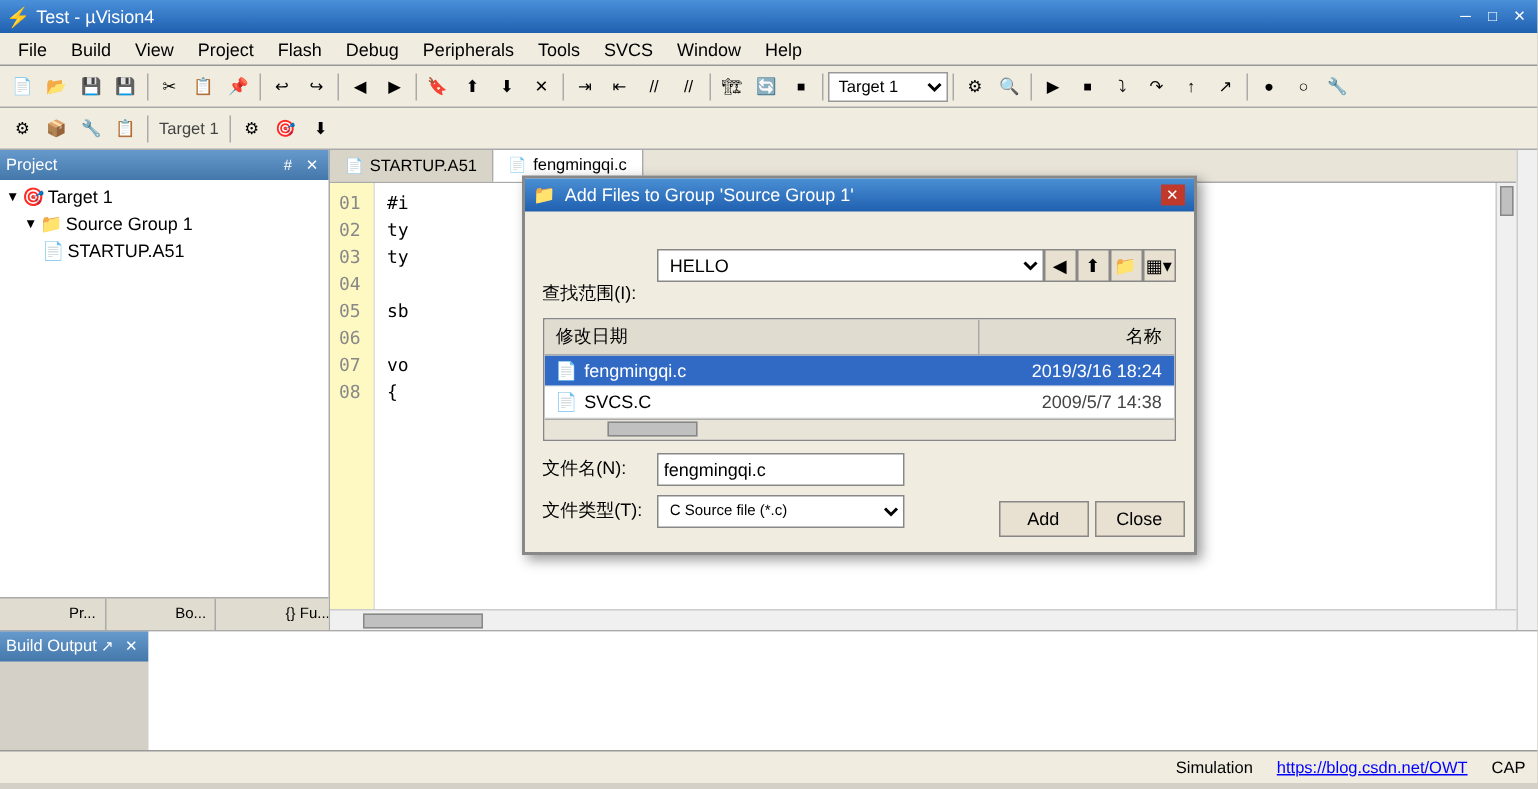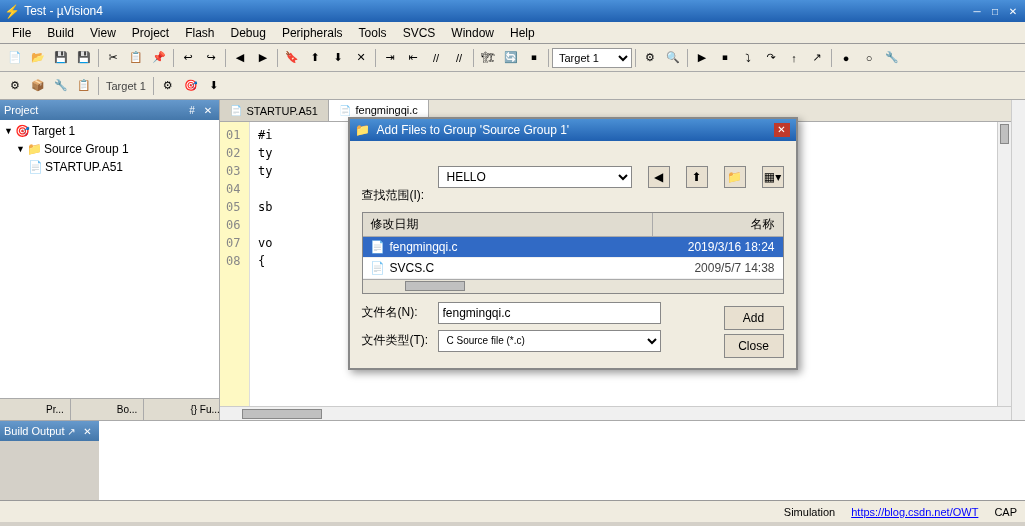--- a/index.html
+++ b/index.html
@@ -61,40 +61,40 @@
     .status-right { display: flex; gap: 16px; color: #000; }
 
     
     .modal-overlay { position: fixed; top: 0; left: 0; width: 100%; height: 100%; background: transparent; z-index: 100; display: flex; align-items: center; justify-content: center; pointer-events: none; }
     .modal-dialog { pointer-events: all; background: #f0ece0; border: 2px solid #888; box-shadow: 3px 3px 8px rgba(0,0,0,0.4); width: 450px; position: relative; top: -20px; left: 60px; }
     .modal-title-bar { background: linear-gradient(to bottom, #4a8fd4, #2060b0); color: white; height: 22px; display: flex; align-items: center; justify-content: space-between; padding: 0 6px; font-size: 12px; }
     .modal-close-btn { background: #c0392b; border: none; color: white; width: 16px; height: 14px; display: flex; align-items: center; justify-content: center; cursor: pointer; font-size: 10px; }
     .modal-body { padding: 10px 12px; }
     .modal-row { display: flex; align-items: center; margin-bottom: 8px; gap: 6px; }
     .modal-label { font-size: 12px; white-space: nowrap; min-width: 70px; margin-top: 36px; }
-    .modal-path-bar { display: flex; align-items: center; gap: 16px; flex: 1; }
+    .modal-path-bar { display: flex; align-items: center; gap: 0; flex: 1; }
     .modal-path-select { flex: 1; height: 22px; border: 1px solid #888; background: white; font-size: 12px; padding: 0 4px; }
     .modal-nav-btn { width: 22px; height: 22px; background: #e8e0d0; border: 1px solid #888; display: flex; align-items: center; justify-content: center; cursor: pointer; font-size: 12px; }
     .file-list-container { border: 1px solid #888; background: white; margin-bottom: 8px; overflow: hidden; }
     .file-list-header { display: flex; background: #e0dcd0; border-bottom: 1px solid #aaa; }
     .file-list-header-col { padding: 3px 8px; font-size: 12px; border-right: 1px solid #aaa; cursor: pointer; }
     .file-list-header-col:first-child { flex: 1; }
     .file-list-header-col:last-child { width: 130px; border-right: none; text-align: right; }
     .file-list-body { max-height: 100px; overflow-y: auto; }
     .file-list-row { display: flex; align-items: center; padding: 3px 8px; cursor: pointer; border-bottom: 1px solid #f0f0f0; }
     .file-list-row.selected { background: #316ac5; color: white; }
     .file-list-row.selected .file-date { color: white; }
     .file-icon { font-size: 12px; margin-right: 4px; }
     .file-name { flex: 1; font-size: 12px; }
     .file-date { width: 130px; font-size: 12px; text-align: right; color: #444; }
     .modal-input-row { display: flex; align-items: center; margin-bottom: 6px; gap: 6px; }
     .modal-input-label { font-size: 12px; min-width: 70px; white-space: nowrap; }
     .modal-text-input { flex: 1; height: 22px; border: 1px solid #888; background: white; font-size: 12px; padding: 0 4px; }
     .modal-select { flex: 1; height: 22px; border: 1px solid #888; background: white; font-size: 10px; padding: 0 4px; }
-    .modal-btn-col { display: flex; flex-direction: column; gap: 4px; margin-left: 24px; }
+    .modal-btn-col { display: flex; flex-direction: row; gap: 4px; margin-left: 24px; }
     .modal-btn { width: 60px; height: 24px; font-size: 12px; border: 1px solid #888; background: #e8e0d0; cursor: pointer; }
     .modal-bottom-row { display: flex; align-items: flex-end; justify-content: space-between; gap: 39px; }
 
     
     .h-scrollbar { height: 14px; background: #f0f0f0; border-top: 1px solid #ccc; display: flex; align-items: center; padding: 0 2px; }
     .h-scrollbar-thumb { height: 10px; width: 80px; background: #c0c0c0; border: 1px solid #888; margin-left: 20px; }
 
     
     .build-area { background: white; flex: 1; overflow: auto; padding: 4px; font-family: monospace; font-size: 11px; }
   </style>

